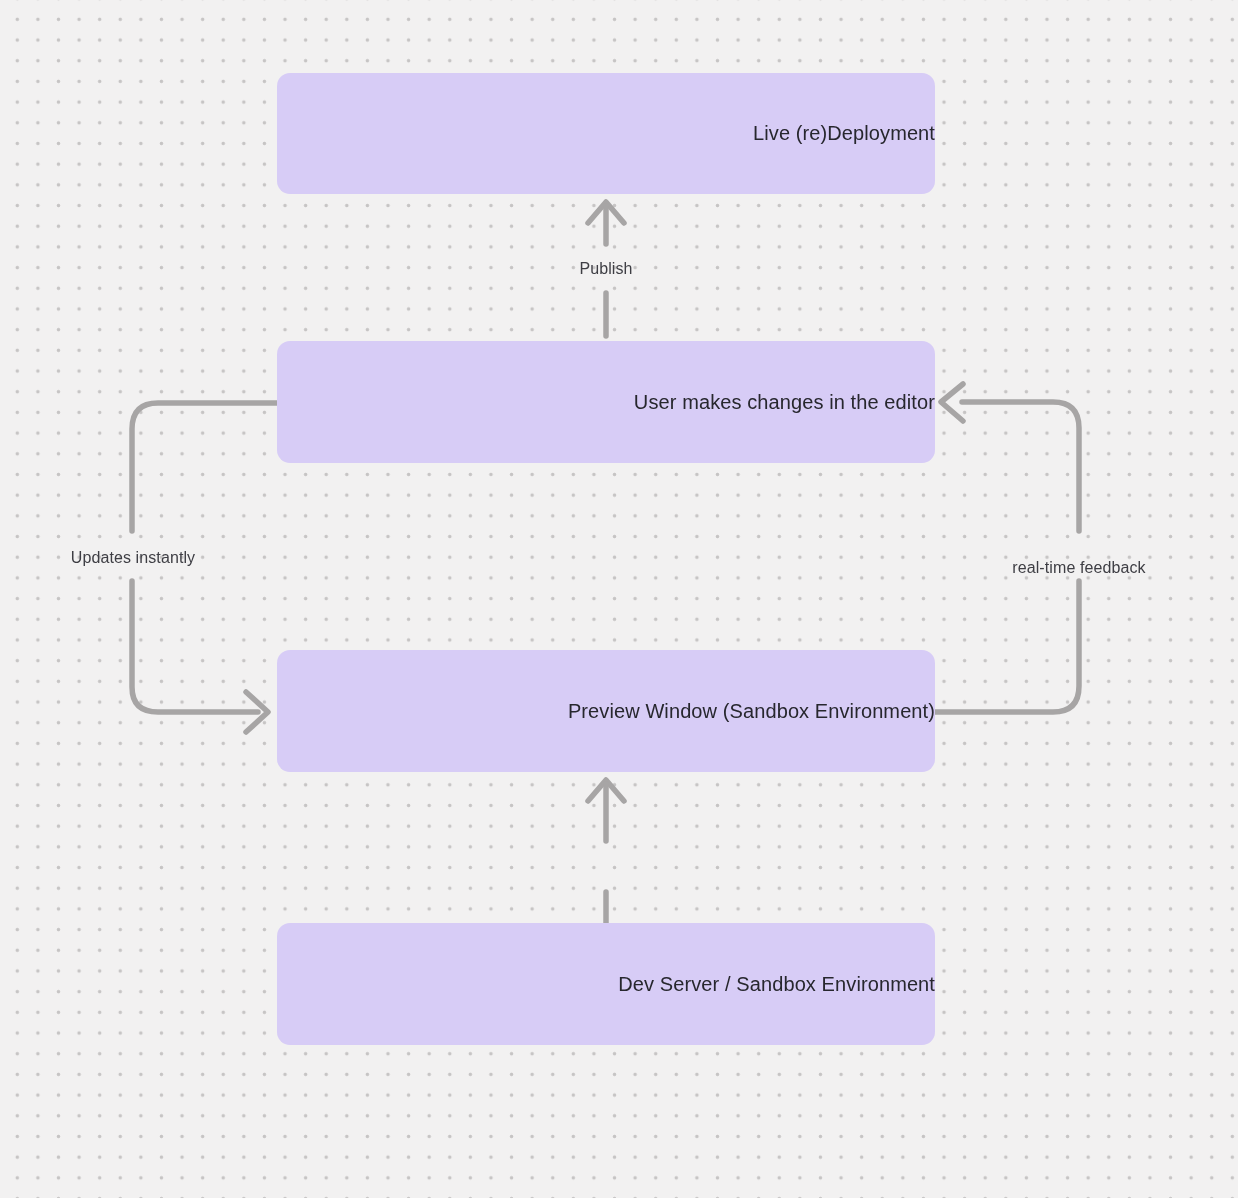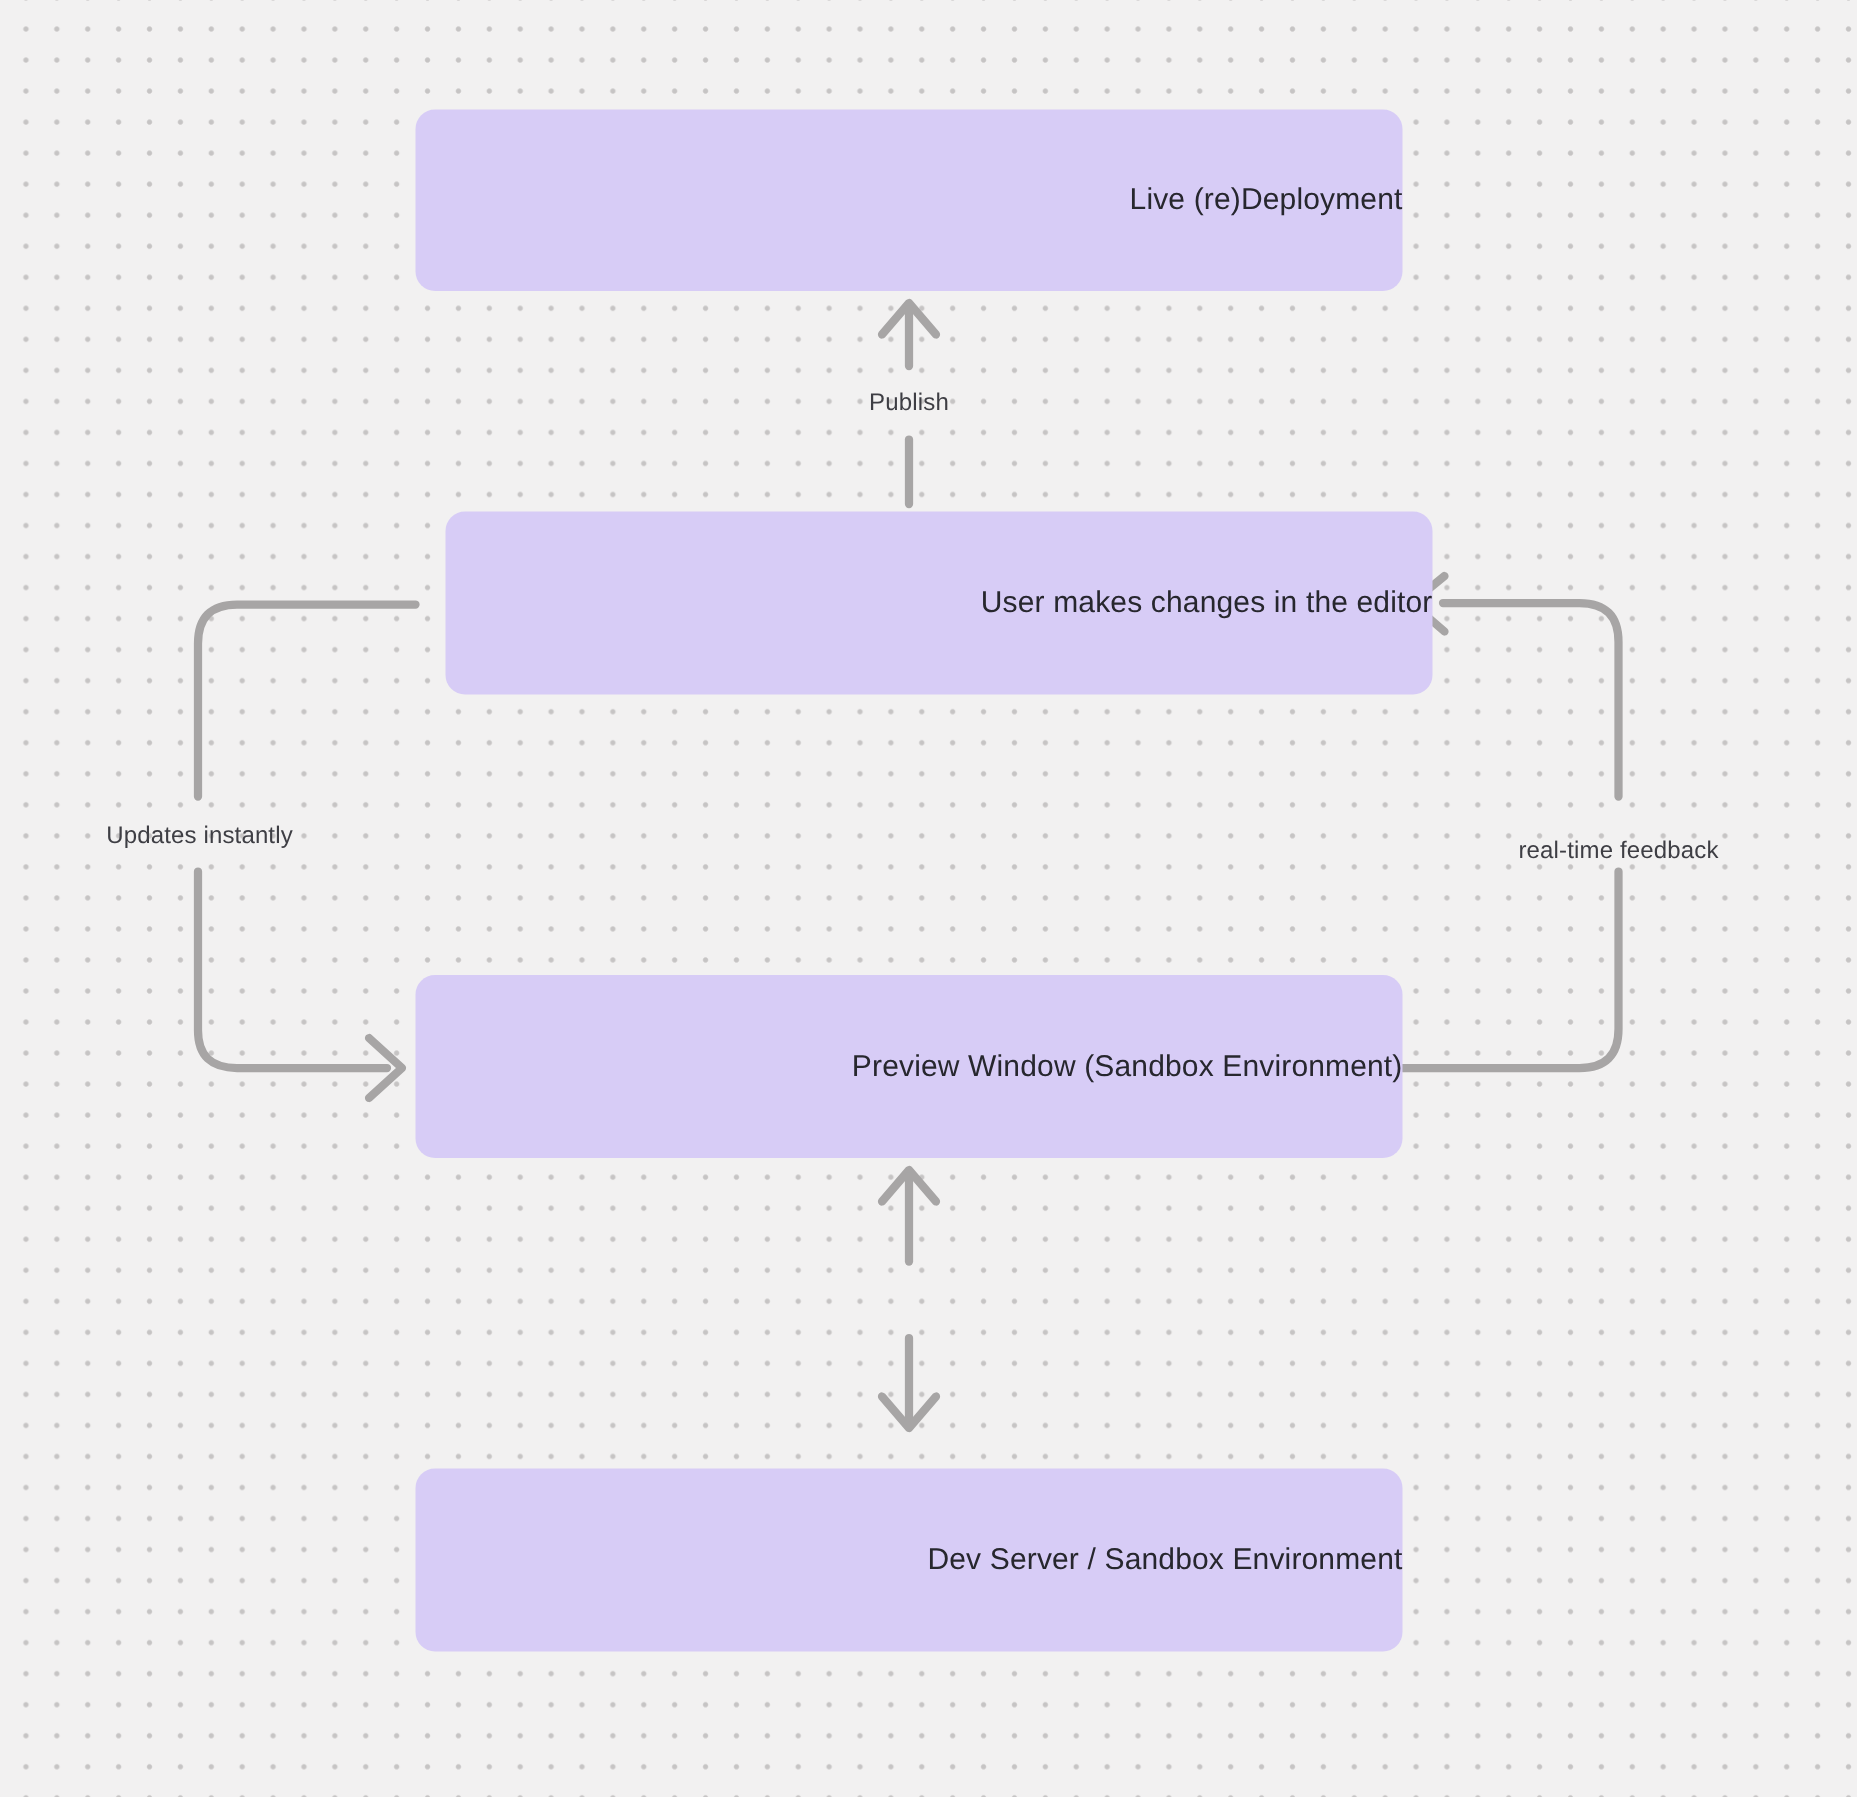--- a/index.html
+++ b/index.html
@@ -30,23 +30,23 @@
     justify-content: flex-end;
   }
   .node-label {
     font-size: 20px;
     font-weight: 400;
     color: #27272e;
     letter-spacing: 0.1px;
     white-space: nowrap;
   }
   .node-1 { top: 73px;  height: 121px; }
-  .node-2 { top: 341px; margin-left: 20px; }
+  .node-2 { top: 341px; }
   .node-3 { top: 650px; }
-  .node-4 { top: 979px; }
+  .node-4 { top: 923px; }
 
   .edges-layer {
     position: absolute;
     left: 0;
     top: 0;
     width: 1238px;
     height: 1198px;
     pointer-events: none;
   }
   .edge-path {

